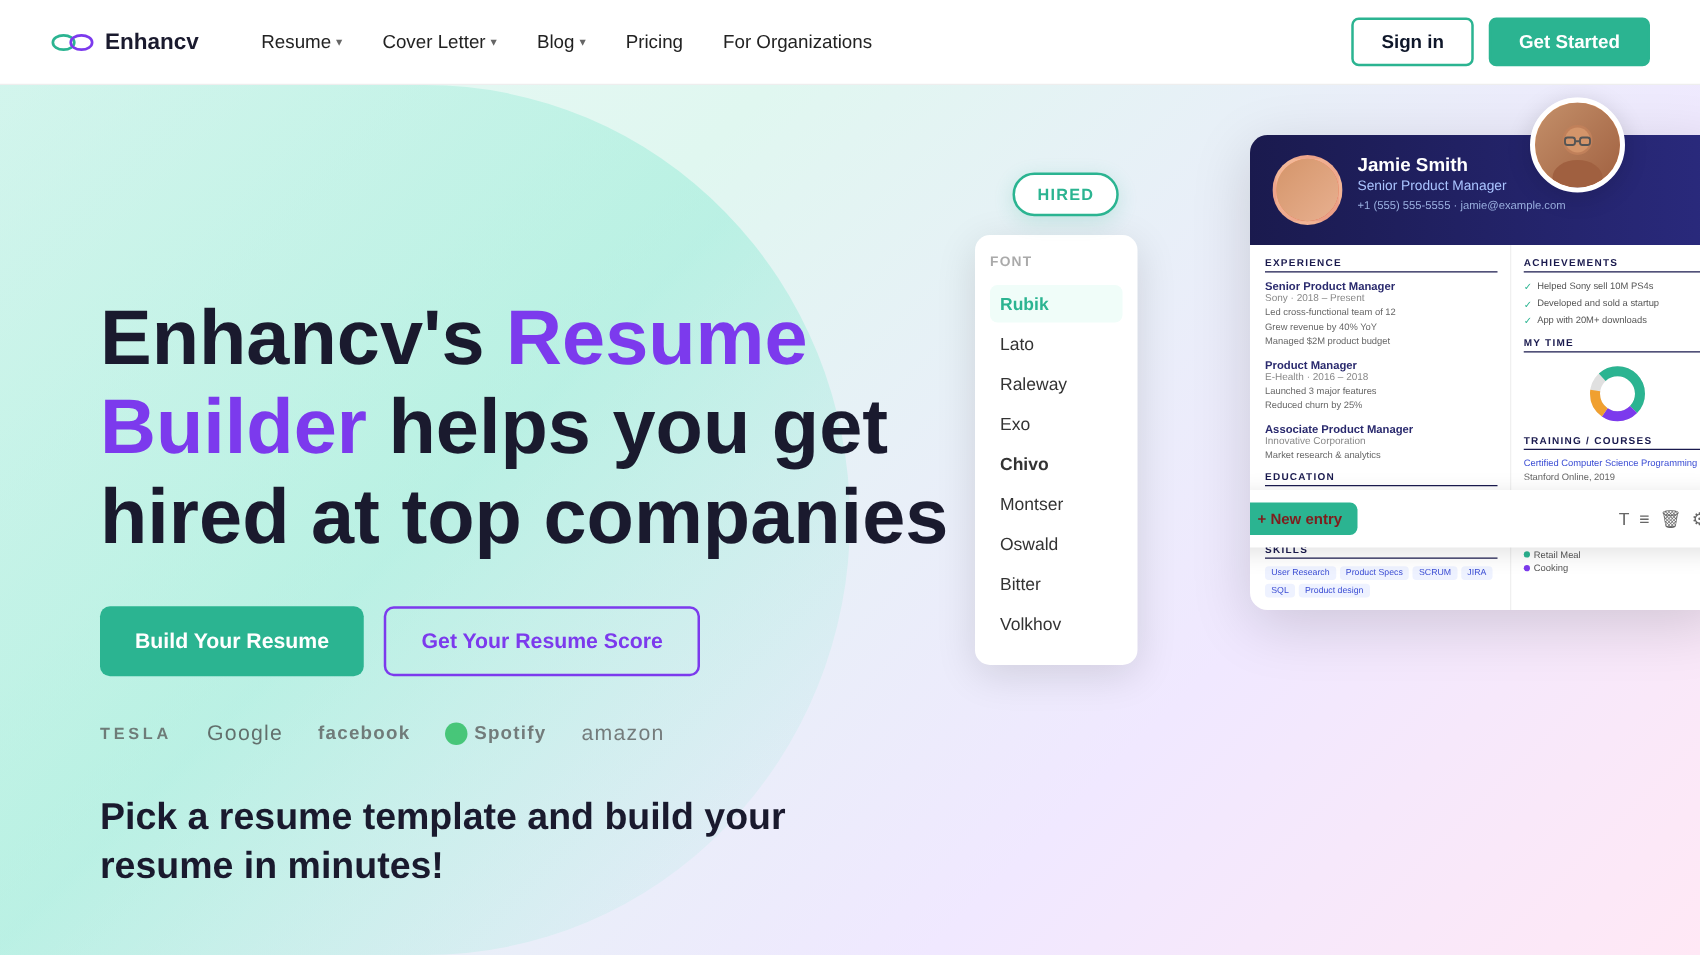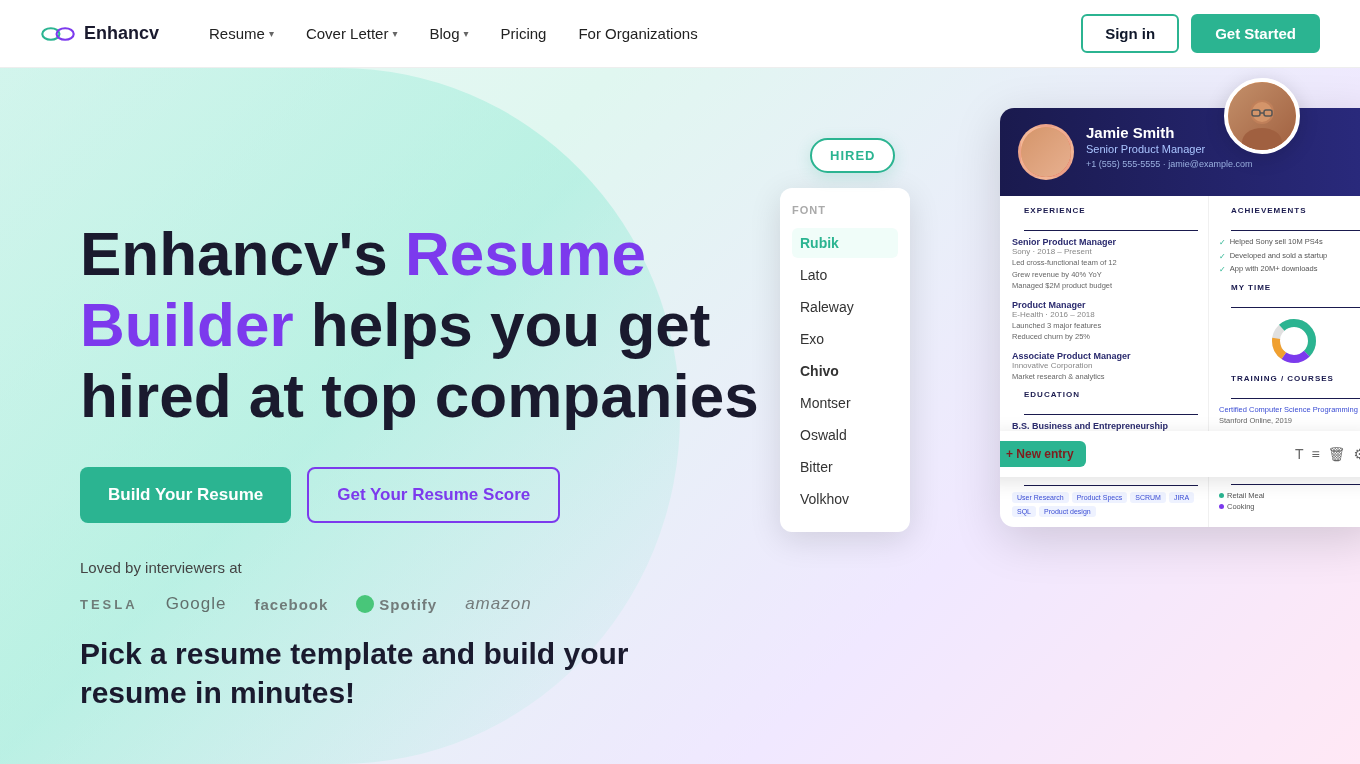--- a/index.html
+++ b/index.html
@@ -74,23 +74,23 @@
       padding: 16px 28px; background: transparent; color: #7c3aed;
       border: 2px solid #7c3aed; border-radius: 8px; font-size: 17px; font-weight: 700;
       cursor: pointer; transition: all 0.15s;
     }
     .loved-text { font-size: 15px; color: #444; margin-bottom: 18px; font-weight: 500; }
     .company-logos { display: flex; align-items: center; gap: 28px; flex-wrap: wrap; }
     .company-logo { font-size: 15px; font-weight: 700; color: #555; letter-spacing: 1px; opacity: 0.75; }
     .company-logo.tesla { letter-spacing: 3px; font-size: 13px; }
     .company-logo.google { font-weight: 400; font-size: 17px; color: #444; }
     .company-logo.facebook { font-weight: 800; font-size: 15px; }
-    .company-logo.spotify { display: flex; align-items: flex-end; gap: 5px; }
+    .company-logo.spotify { display: flex; align-items: center; gap: 5px; }
     .spotify-circle { width: 18px; height: 18px; background: #1db954; border-radius: 50%; display: inline-block; }
-    .company-logo.amazon { font-size: 17px; font-style: italic; font-weight: 400; }
+    .company-logo.amazon { font-size: 17px; font-weight: 400; }
 
     
     .bottom-text {
       position: absolute;
       bottom: 52px;
       left: 80px;
       font-size: 30px;
       font-weight: 800;
       color: #1a1a2e;
       z-index: 2;
@@ -153,21 +153,21 @@
     .resume-avatar-inner {
       width: 50px; height: 50px; border-radius: 50%;
       background: linear-gradient(135deg, #d4956a, #e8b090);
     }
     .resume-name { color: #fff; font-size: 15px; font-weight: 700; }
     .resume-title { color: #aac4ff; font-size: 11px; margin-top: 2px; }
     .resume-contact { color: #9ab0e0; font-size: 9px; margin-top: 4px; }
     .resume-body { display: flex; }
     .resume-left { width: 55%; padding: 10px 10px 10px 12px; border-right: 1px solid #f0f0f0; }
     .resume-right { width: 45%; padding: 10px 12px 10px 10px; }
-    .resume-section-title { font-size: 8px; font-weight: 800; color: #1a1a4e; letter-spacing: 1px; margin-bottom: 6px; text-transform: uppercase; border-bottom: 1.5px solid #1a1a4e; padding-bottom: 15px; margin-left: 12px; }
+    .resume-section-title { font-size: 8px; font-weight: 800; color: #1a1a4e; letter-spacing: 1px; margin-bottom: 6px; text-transform: uppercase; border-bottom: 1.5px solid #1a1a4e; padding-bottom: 2px; }
     .resume-job-title { font-size: 9px; font-weight: 700; color: #2a2a6e; }
     .resume-job-sub { font-size: 8px; color: #888; margin-bottom: 2px; }
     .resume-job-line { font-size: 7.5px; color: #666; margin-bottom: 1px; line-height: 1.4; }
     .resume-mb { margin-bottom: 8px; }
     .resume-achievement { display: flex; align-items: flex-start; gap: 4px; margin-bottom: 3px; }
     .check-icon { color: #2bb491; font-size: 8px; flex-shrink: 0; margin-top: 1px; }
     .achievement-text { font-size: 7.5px; color: #555; line-height: 1.4; }
     .resume-donut { width: 50px; height: 50px; margin: 8px auto; }
     .skills-list { display: flex; flex-wrap: wrap; gap: 3px; }
     .skill-tag { background: #eef2ff; color: #3b4dd4; font-size: 7px; padding: 2px 5px; border-radius: 3px; }
@@ -289,21 +289,20 @@
 
   <div class="hero-content">
     <h1 class="hero-title">
       <span>Enhancv's </span><span class="purple">Resume</span><br>
       <span class="purple">Builder</span><span> helps you get<br>hired at top companies</span>
     </h1>
     <div class="hero-buttons">
       <button class="btn-build">Build Your Resume</button>
       <button class="btn-score">Get Your Resume Score</button>
     </div>
-    <p class="loved-text">Loved by interviewers at</p>
     <div class="company-logos">
       <span class="company-logo tesla">TESLA</span>
       <span class="company-logo google">Google</span>
       <span class="company-logo facebook">facebook</span>
       <span class="company-logo spotify">
         <span class="spotify-circle"></span>Spotify
       </span>
       <span class="company-logo amazon">amazon</span>
     </div>
   </div>

